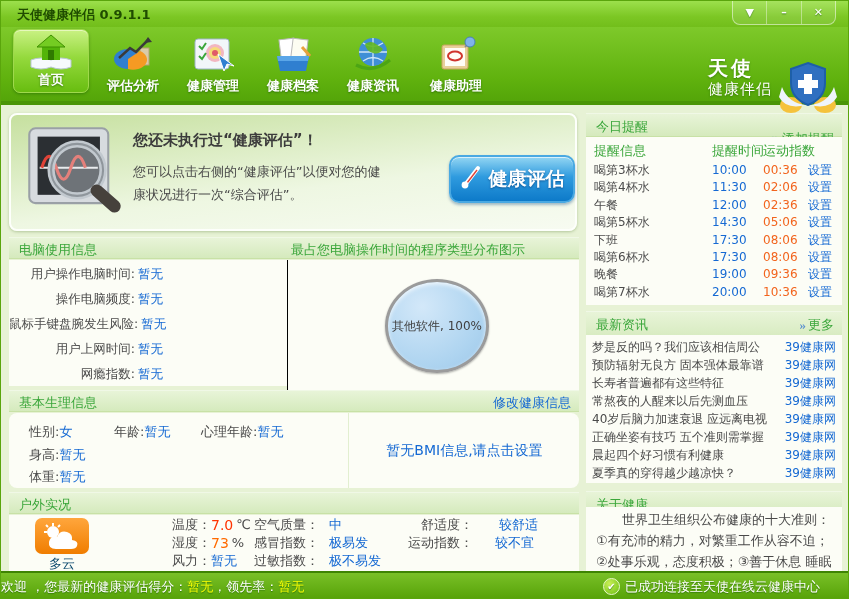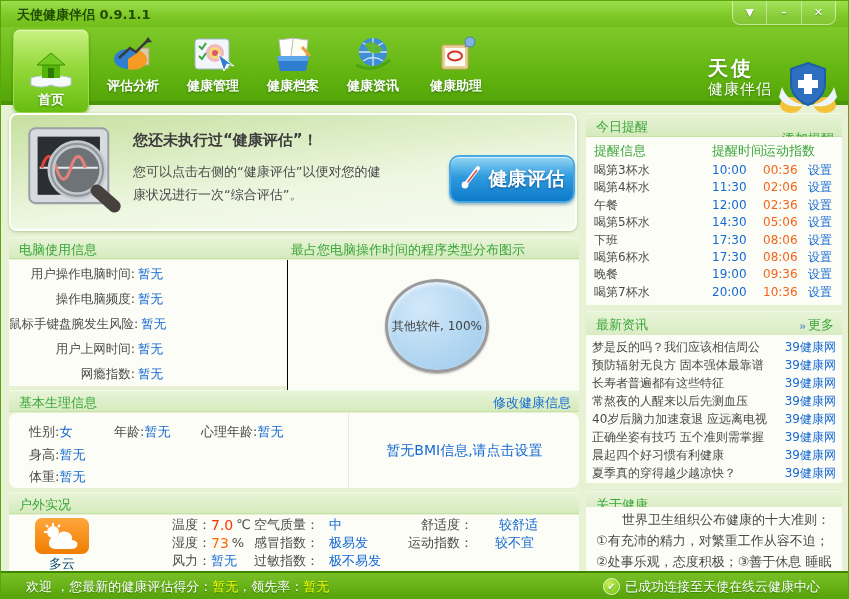--- a/index.html
+++ b/index.html
@@ -18,21 +18,21 @@
            font-size:11px;font-weight:bold;cursor:default;text-shadow:0 1px 1px rgba(0,70,0,.5);}
   .win-btn + .win-btn{border-left:1px solid rgba(255,255,255,.4);}
 
   
   .toolbar{position:absolute;left:0;top:26px;width:849px;height:74px;
            background:linear-gradient(#7ec92a,#60b20e 70%,#54a509);border-bottom:4px solid #4a9507;}
   .tb-item{position:absolute;top:3px;width:78px;height:68px;display:flex;flex-direction:column;
            align-items:center;justify-content:flex-end;padding-bottom:3px;box-sizing:border-box;cursor:pointer;}
   .tb-item .ticon{height:44px;display:flex;align-items:center;justify-content:center;}
   .tb-label{font-size:13px;font-weight:bold;color:#fff;text-shadow:0 1px 2px rgba(20,80,0,.6);white-space:nowrap;}
-  .tb-item.selected{left:12px;width:76px;height:84px;top:2px;border-radius:7px;
+  .tb-item.selected{left:12px;width:76px;height:64px;top:2px;border-radius:7px;
            background:linear-gradient(#c9f183,#94d93c 45%,#68bd10);
            border:1px solid #9fd94c;box-shadow:inset 0 1px 0 #e6f8bc,0 1px 3px rgba(0,60,0,.35);}
   .logo{position:absolute;right:78px;top:31px;color:#fff;text-align:left;line-height:1;}
   .logo-l1{font-size:20px;font-weight:bold;letter-spacing:3px;text-shadow:0 1px 2px rgba(20,80,0,.5);}
   .logo-l2{font-size:15px;letter-spacing:1px;margin-top:4px;text-shadow:0 1px 2px rgba(20,80,0,.5);}
   .shield{position:absolute;right:12px;top:30px;}
 
   
   .sec-bar{position:absolute;height:22px;background:linear-gradient(#e8f4d8,#d5eabd);
            border-top:1px solid #f0f8e6;border-bottom:1px solid #c8e1a6;font-size:13px;color:#3aa63a;
@@ -100,21 +100,21 @@
   .r-set{position:absolute;left:222px;color:#1569d3;cursor:pointer;}
   .n-rows{position:absolute;left:0;top:3px;right:0;}
   .n-row{position:relative;height:18px;line-height:18px;font-size:12px;white-space:nowrap;}
   .n-title{position:absolute;left:6px;max-width:178px;overflow:hidden;color:#4b4b4b;cursor:pointer;}
   .n-src{position:absolute;right:6px;color:#1569d3;cursor:pointer;}
   .about-text{margin:0;padding:2px 10px 0;font-size:13px;color:#4a4a4a;line-height:21px;text-indent:2em;}
 
   
   .statusbar{position:absolute;left:0;top:570px;width:849px;height:29px;box-sizing:border-box;
              background:linear-gradient(#79c027,#55a107);border-top:2px solid #3e8403;
-             display:flex;align-items:center;padding:0 30px 0 25px;color:#fff;font-size:13px;
+             display:flex;align-items:center;padding:0 30px 0 0;color:#fff;font-size:13px;
              text-shadow:0 1px 1px rgba(0,70,0,.5);}
   .yellow{color:#f6fd05;}
   .sb-right{margin-left:auto;display:flex;align-items:center;gap:5px;}
   .chk{width:15px;height:15px;border-radius:50%;background:radial-gradient(circle at 35% 30%,#c8ef56,#6cbf12);
        color:#fff;font-size:10px;display:flex;align-items:center;justify-content:center;border:1px solid #e9f8c8;}
 </style>
 </head>
 <body>
 
 <div id="app">

